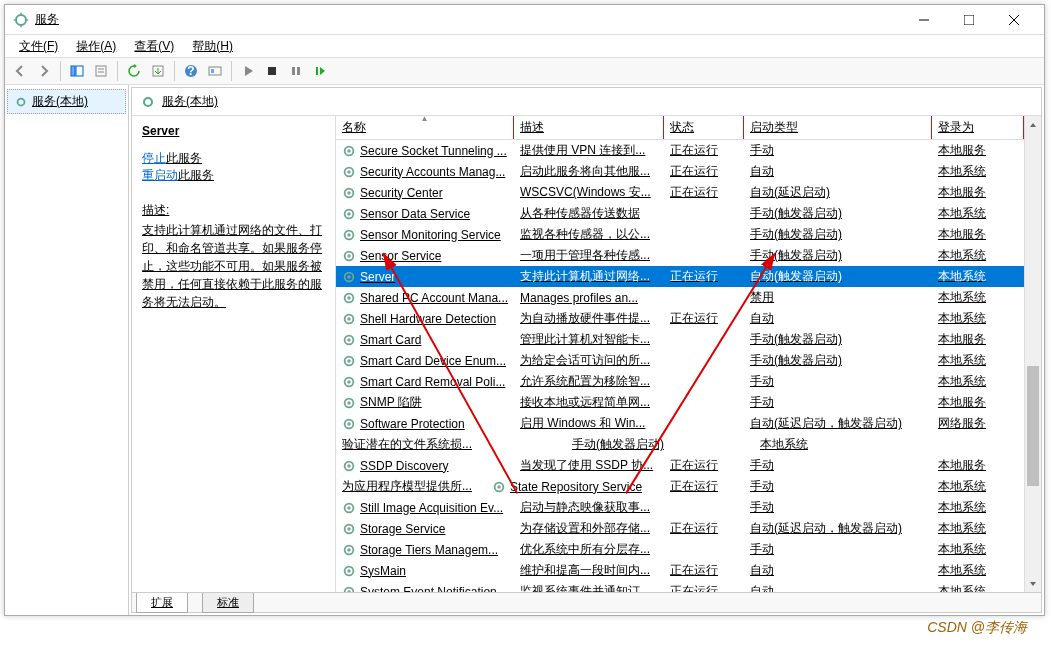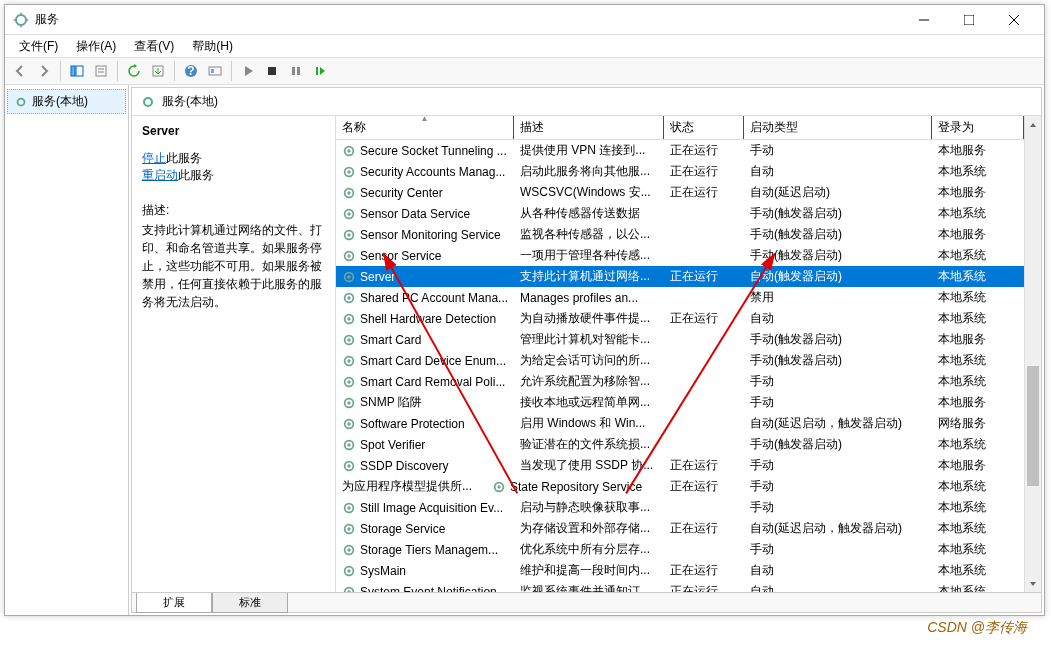--- a/index.html
+++ b/index.html
@@ -1,18 +1,18 @@
 <!DOCTYPE html>
 <html><head>
 <meta charset="utf-8">
 <style>
 * { box-sizing: border-box; margin: 0; padding: 0; font-family: 'Microsoft YaHei', 'Segoe UI', sans-serif; font-size: 12px; }
 body { background: #fff; width: 1051px; height: 645px; overflow: hidden; position: relative; }
 
-.window { width: 1041px; height: 612px; background: #fff; border: 1px solid #aaa; box-shadow: 0 0 6px rgba(0,0,0,0.2); margin: 4px; }
+.window { width: 1041px; height: 612px; background: #fff; border: 1px solid #aaa; box-shadow: 0 0 6px rgba(0,0,0,0.2); margin: 4px; text-decoration: underline; }
 
 .titlebar { height: 30px; display: flex; align-items: center; padding: 0 8px; border-bottom: 1px solid #ddd; }
 .titlebar .app-icon { width: 16px; height: 16px; margin-right: 6px; }
 .titlebar .title { flex: 1; }
 .winbtns { display: flex; }
 .winbtn { width: 45px; height: 28px; display: flex; align-items: center; justify-content: center; }
 .winbtn svg { width: 10px; height: 10px; }
 
 .menubar { height: 22px; display: flex; align-items: center; padding: 0 6px; gap: 2px; }
 .menubar span { padding: 2px 8px; }
@@ -57,21 +57,21 @@
 .row.selected { background: #0078d7; color: #fff; }
 .row .cell { padding: 2px 6px; white-space: nowrap; overflow: hidden; text-overflow: ellipsis; }
 .row .gear { width: 14px; height: 14px; margin-right: 4px; flex-shrink: 0; }
 .row .name-cell { display: flex; align-items: center; }
 
 .scrollbar { width: 17px; background: #f0f0f0; border-left: 1px solid #ddd; position: relative; }
 .scrollbar .sbtn { height: 17px; background: #f0f0f0; display: flex; align-items: center; justify-content: center; }
 .scrollbar .thumb { position: absolute; top: 250px; height: 120px; left: 2px; right: 2px; background: #c0c0c0; }
 
 .tabs { height: 20px; display: flex; align-items: flex-end; padding-left: 4px; border-top: 1px solid #ccc; background: #f8f8f8; }
-.tab { padding: 2px 26px; border: 1px solid #aaa; border-top: none; background: #fff; margin-right: 0; position: relative; top: 1px; font-size: 11px; }
+.tab { padding: 2px 14px; border: 1px solid #aaa; border-top: none; background: #fff; margin-right: 14px; position: relative; top: 1px; font-size: 11px; }
 .tab.inactive { background: #eee; }
 
 .watermark { position: absolute; bottom: 8px; right: 24px; color: #a16207; font-size: 14px; font-style: italic; }
 
 .arrows { position: absolute; top: 0; left: 0; width: 100%; height: 100%; pointer-events: none; z-index: 100; }
 
 .gear-svg circle { fill: none; stroke: #5a8; stroke-width: 2; }
 .gear-svg .teeth { fill: #89a; }
 </style>
 </head>
@@ -414,27 +414,20 @@
                       <circle cx="8" cy="8" r="2" fill="#89a"></circle>
                     </svg>
                     <span>Software Protection</span>
                   </div>
                   <div class="cell c-desc">启用 Windows 和 Win...</div>
                   <div class="cell c-status"></div>
                   <div class="cell c-type">自动(延迟启动，触发器启动)</div>
                   <div class="cell c-logon">网络服务</div>
                 </div>
                 <div class="row">
-                  <div class="cell c-name name-cell">
-                    <svg class="gear" viewBox="0 0 16 16">
-                      <circle cx="8" cy="8" r="5" fill="none" stroke="#6a8" stroke-width="2"></circle>
-                      <circle cx="8" cy="8" r="2" fill="#89a"></circle>
-                    </svg>
-                    <span>Spot Verifier</span>
-                  </div>
                   <div class="cell c-desc">验证潜在的文件系统损...</div>
                   <div class="cell c-status"></div>
                   <div class="cell c-type">手动(触发器启动)</div>
                   <div class="cell c-logon">本地系统</div>
                 </div>
                 <div class="row">
                   <div class="cell c-name name-cell">
                     <svg class="gear" viewBox="0 0 16 16">
                       <circle cx="8" cy="8" r="5" fill="none" stroke="#6a8" stroke-width="2"></circle>
                       <circle cx="8" cy="8" r="2" fill="#89a"></circle>

